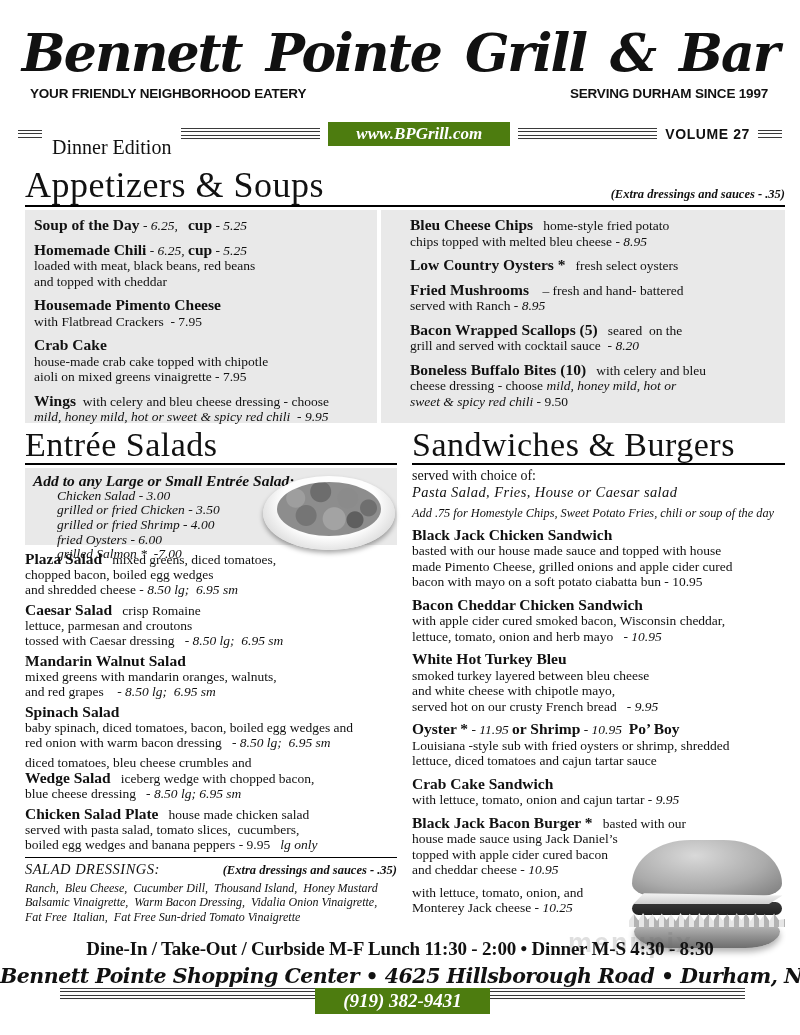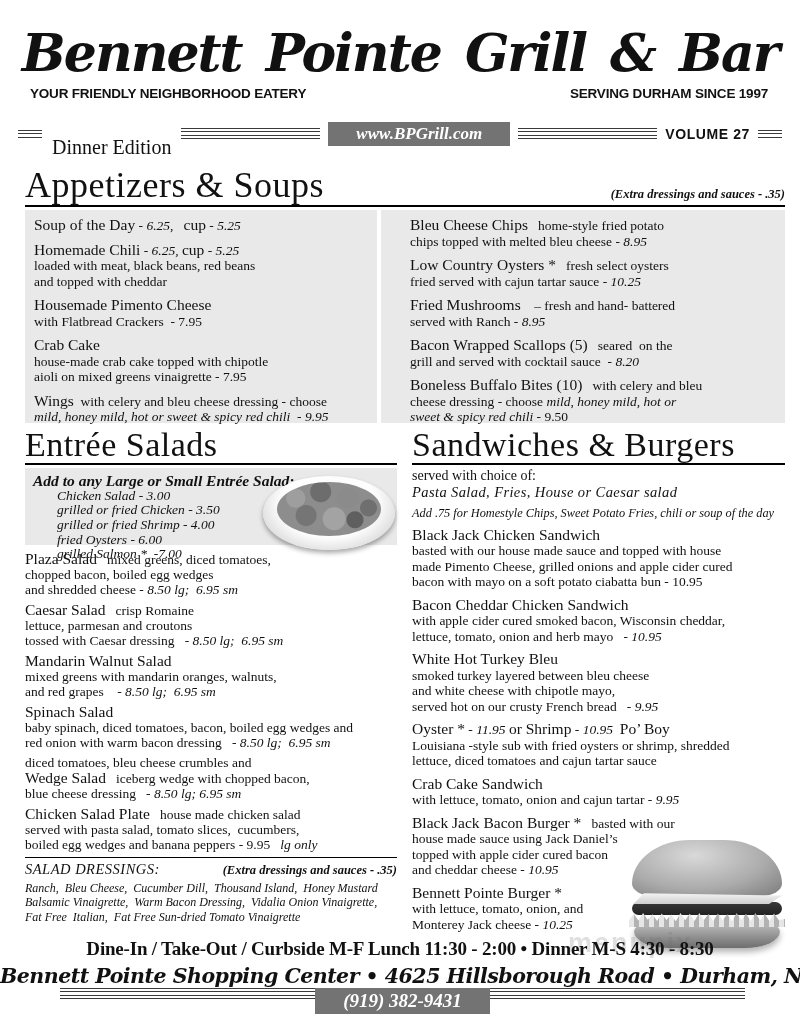--- a/index.html
+++ b/index.html
@@ -20,21 +20,21 @@
     display:flex; justify-content:space-between; padding:0 32px 0 30px; margin-top:2px;
     font-family:"Liberation Sans", sans-serif; font-weight:700; font-size:13.5px;
     letter-spacing:-0.2px;
   }
   .edition-bar { display:flex; align-items:center; gap:8px; padding:0 18px; margin-top:7px; }
   .rule { height:11px; background:repeating-linear-gradient(to bottom,#3a3a3a 0 1px,transparent 1px 3.4px); }
   .rule-sm { width:24px; height:8px; background:repeating-linear-gradient(to bottom,#3a3a3a 0 1px,transparent 1px 3.4px); }
   .rule-grow { flex:1; }
   .edition-label { font-size:20px; white-space:nowrap; padding:0 2px;margin-top:28px; }
   .badge {
-    background:#737373; color:#fff; font-style:italic; font-weight:700;
+    background:#4d7c0f; color:#fff; font-style:italic; font-weight:700;
     font-size:17px; padding:2px 28px; white-space:nowrap;
   }
   .volume-label {
     font-family:"Liberation Sans", sans-serif; font-weight:700; font-size:14px;
     text-transform:uppercase; font-variant:small-caps; letter-spacing:0.6px; white-space:nowrap;
   }
   
   .sec-head {
     display:flex; justify-content:space-between; align-items:flex-end;
     border-bottom:2.5px solid #000; margin:0 15px 0 25px;
@@ -44,21 +44,21 @@
   
   .apps-cols { display:flex; gap:4px; margin:3px 15px 0 25px; height:213px; }
   .apps-col { background:#e9e9e9; padding:7px 6px 0 9px; }
   .apps-col.l { width:352px; }
   .apps-col.r { flex:1; padding-left:29px; }
   .apps-col .item { margin-bottom:8px; }
   .apps-col .ln { line-height:15.5px; }
   
   .ln { white-space:pre; font-size:13.5px; }
   .f-r {}
-  .f-b { font-weight:400; font-size:15.5px; }
+  .f-b { font-weight:700; font-size:15.5px; }
   .f-i { font-style:italic; }
   
   .main-cols { display:flex; gap:15px; margin:4px 15px 0 25px; }
   .col-left { width:372px; }
   .col-right { flex:1; position:relative; }
   .col-head { border-bottom:2.5px solid #000; margin-bottom:3px; }
   .col-head .sec-title { font-size:34px; }
   .col-left .ln { line-height:15px; }
   .col-right .ln { line-height:15.5px; }
   .col-left .item { margin-bottom:5px; }
@@ -182,21 +182,20 @@
           <div class="ln"><span class="f-i">mild, honey mild, hot or sweet &amp; spicy red chili</span><span class="f-i">  - 9.95</span></div>
         </div>
     </div>
     <div class="apps-col r">
       <div class="item">
           <div class="ln"><span class="f-b">Bleu Cheese Chips</span><span class="f-r">   home-style fried potato</span></div>
           <div class="ln"><span class="f-r">chips topped with melted bleu cheese - </span><span class="f-i">8.95</span></div>
         </div>
       <div class="item">
           <div class="ln"><span class="f-b">Low Country Oysters *</span><span class="f-r">   fresh select oysters</span></div>
-          <div class="ln"><span class="f-r">fried served with cajun tartar sauce - </span><span class="f-i">10.25</span></div>
         </div>
       <div class="item">
           <div class="ln"><span class="f-b">Fried Mushrooms</span><span class="f-r">    – fresh and hand- battered</span></div>
           <div class="ln"><span class="f-r">served with Ranch - </span><span class="f-i">8.95</span></div>
         </div>
       <div class="item">
           <div class="ln"><span class="f-b">Bacon Wrapped Scallops (5)</span><span class="f-r">   seared  on the</span></div>
           <div class="ln"><span class="f-r">grill and served with cocktail sauce  - </span><span class="f-i">8.20</span></div>
         </div>
       <div class="item">
@@ -303,21 +302,20 @@
           <div class="ln"><span class="f-b">Crab Cake Sandwich</span></div>
           <div class="ln"><span class="f-r">with lettuce, tomato, onion and cajun tartar - </span><span class="f-i">9.95</span></div>
         </div>
       <div class="item">
           <div class="ln"><span class="f-b">Black Jack Bacon Burger *</span><span class="f-r">   basted with our</span></div>
           <div class="ln"><span class="f-r">house made sauce using Jack Daniel’s</span></div>
           <div class="ln"><span class="f-r">topped with apple cider cured bacon</span></div>
           <div class="ln"><span class="f-r">and cheddar cheese - </span><span class="f-i">10.95</span></div>
         </div>
       <div class="item">
-          <div class="ln"><span class="f-b">Bennett Pointe Burger *</span></div>
           <div class="ln"><span class="f-r">with lettuce, tomato, onion, and</span></div>
           <div class="ln"><span class="f-r">Monterey Jack cheese - </span><span class="f-i">10.25</span></div>
         </div>
       <div class="burger">
         <div class="bun-top"></div>
         <div class="cheese"></div>
         <div class="patty"></div>
         <div class="lettuce"></div>
         <div class="bun-bottom"></div>
       </div>

